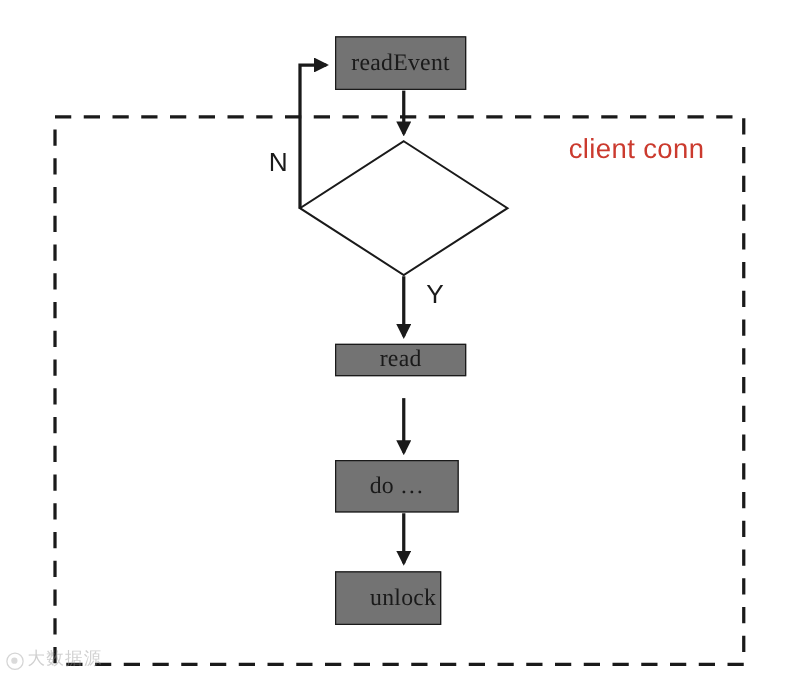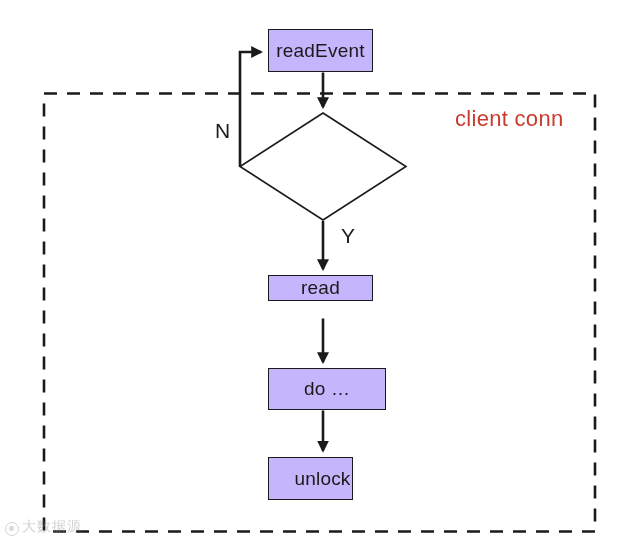--- a/index.html
+++ b/index.html
@@ -11,28 +11,29 @@
   }
   .canvas {
     position: absolute; left: 0; top: 0; width: 640px; height: 545px;
     background: #ffffff;
   }
   svg.wires { position: absolute; left: 0; top: 0; width: 640px; height: 545px; }
 
   .node {
     position: absolute;
     border: 1.6px solid #1a1a1a;
-    background: #c4b5fd;
+    background: #737373;
     display: flex; align-items: center; justify-content: center;
     font-size: 19px; letter-spacing: 0.2px;
     color: #1a1a1a;
+    font-family: Liberation Serif, serif;
   }
   .node-readEvent { left: 268px; top: 29px;  width: 105px; height: 43px; }
   .node-read      { left: 268px; top: 275px; width: 105px; height: 26px; }
-  .node-do        { left: 268px; top: 368px; width: 118px; height: 42px; }
+  .node-do        { left: 268px; top: 368px; width: 99px; height: 42px; }
   .node-unlock    { left: 268px; top: 457px; width: 85px; height: 43px; padding-left: 24px; }
 
   .diamond-label {
     position: absolute; left: 240px; top: 154px; width: 166px;
     text-align: center; font-size: 19px; letter-spacing: 0.3px;
   }
 
   .branch-label {
     position: absolute; font-size: 21px; color: #1a1a1a;
   }

